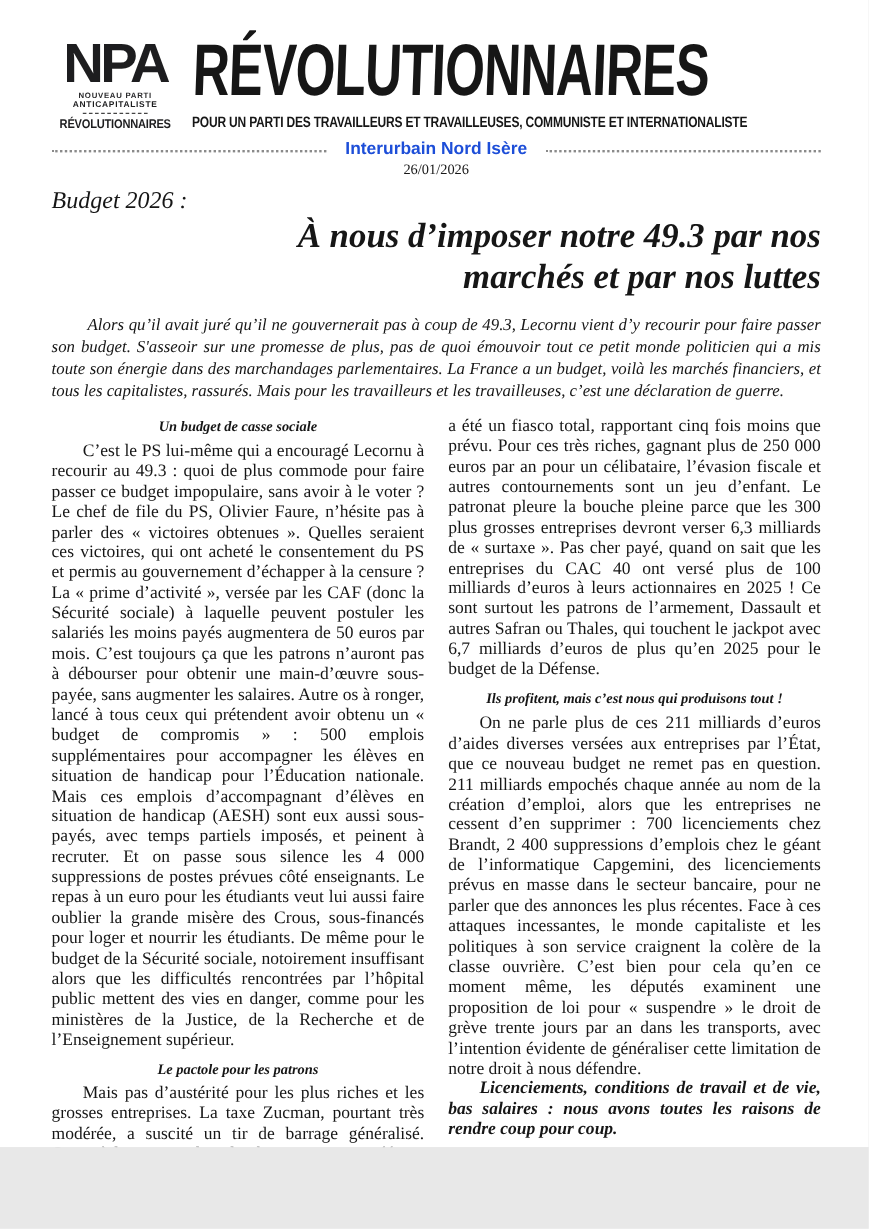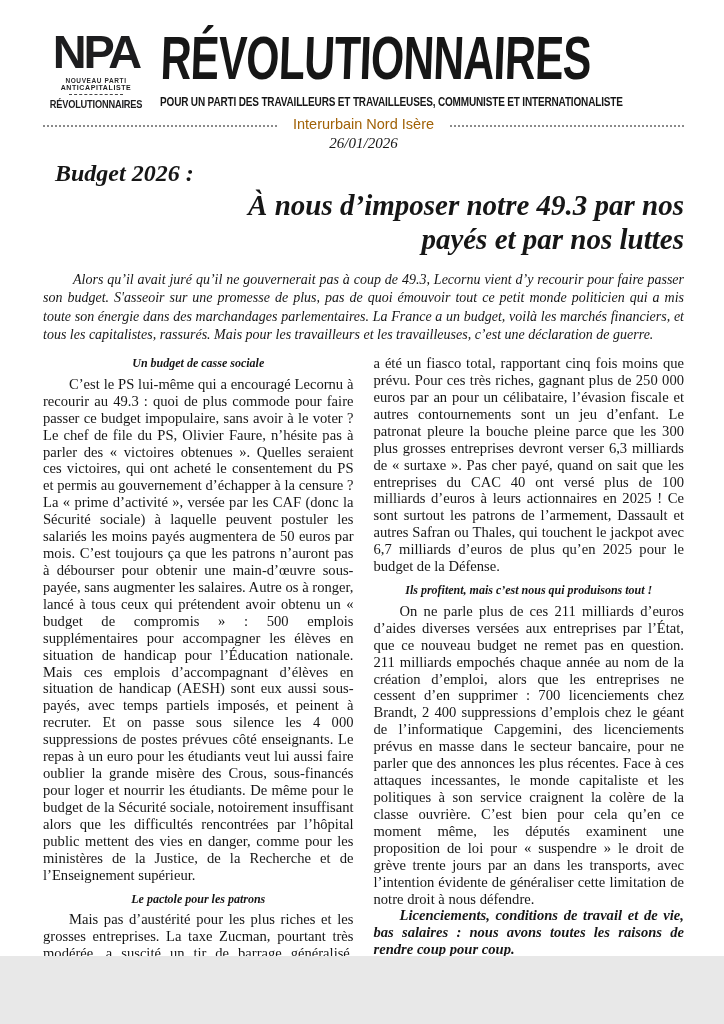--- a/index.html
+++ b/index.html
@@ -52,26 +52,26 @@
     margin:6px 40px 0 43px;
   }
   .rule {
     flex:1 1 auto; height:0;
     border-top:2px dotted #8a8a8a;
     margin-top:9px;
   }
   .dateline-center { flex:0 0 auto; text-align:center; padding:0 16px; }
   .dateline-location {
     font-family:"Liberation Sans", sans-serif;
-    font-weight:normal; font-size:14.5px; line-height:1.2; color:#a16207;
+    font-weight:bold; font-size:14.5px; line-height:1.2; color:#1d4ed8;
   }
-  .dateline-date { font-style:italic; font-size:15px; line-height:1.2; }
+  .dateline-date { font-size:12px; line-height:1.2; }
   
   .headline { margin:8px 40px 0 43px; }
-  .kicker { font-weight:bold; font-style:italic; font-size:24px; line-height:1.1;margin-left:12px; }
+  .kicker { font-weight:normal; font-style:italic; font-size:20px; line-height:1.1; }
   .main-title {
     font-weight:bold; font-style:italic;
     font-size:29px; line-height:1.18;
     text-align:right; margin-top:2px;
   }
   
   .intro {
     margin:14px 40px 0 43px;
     font-style:italic; font-size:14px; line-height:1.33;
     text-align:justify; text-indent:30px;
@@ -123,21 +123,21 @@
       <div class="dateline-location">Interurbain Nord Isère</div>
       <div class="dateline-date">26/01/2026</div>
     </div>
     <div class="rule"></div>
   </div>
 
   <div class="headline">
     <div class="kicker">Budget 2026 :</div>
     <div class="main-title">
       <div>À nous d’imposer notre 49.3 par nos</div>
-      <div>payés et par nos luttes</div>
+      <div>marchés et par nos luttes</div>
     </div>
   </div>
 
   <p class="intro">Alors qu’il avait juré qu’il ne gouvernerait pas à coup de 49.3, Lecornu vient d’y recourir pour faire passer son budget. S'asseoir sur une promesse de plus, pas de quoi émouvoir tout ce petit monde politicien qui a mis toute son énergie dans des marchandages parlementaires. La France a un budget, voilà les marchés financiers, et tous les capitalistes, rassurés. Mais pour les travailleurs et les travailleuses, c’est une déclaration de guerre.</p>
 
   <div class="columns">
     <div class="col">
       <div class="col-heading">Un budget de casse sociale</div>
       <p>C’est le PS lui-même qui a encouragé Lecornu à recourir au 49.3 : quoi de plus commode pour faire passer ce budget impopulaire, sans avoir à le voter ? Le chef de file du PS, Olivier Faure, n’hésite pas à parler des « victoires obtenues ». Quelles seraient ces victoires, qui ont acheté le consentement du PS et permis au gouvernement d’échapper à la censure ? La « prime d’activité », versée par les CAF (donc la Sécurité sociale) à laquelle peuvent postuler les salariés les moins payés augmentera de 50 euros par mois. C’est toujours ça que les patrons n’auront pas à débourser pour obtenir une main-d’œuvre sous-payée, sans augmenter les salaires. Autre os à ronger, lancé à tous ceux qui prétendent avoir obtenu un « budget de compromis » : 500 emplois supplémentaires pour accompagner les élèves en situation de handicap pour l’Éducation nationale. Mais ces emplois d’accompagnant d’élèves en situation de handicap (AESH) sont eux aussi sous-payés, avec temps partiels imposés, et peinent à recruter. Et on passe sous silence les 4 000 suppressions de postes prévues côté enseignants. Le repas à un euro pour les étudiants veut lui aussi faire oublier la grande misère des Crous, sous-financés pour loger et nourrir les étudiants. De même pour le budget de la Sécurité sociale, notoirement insuffisant alors que les difficultés rencontrées par l’hôpital public mettent des vies en danger, comme pour les ministères de la Justice, de la Recherche et de l’Enseignement supérieur.</p>
       <div class="col-heading mt">Le pactole pour les patrons</div>

